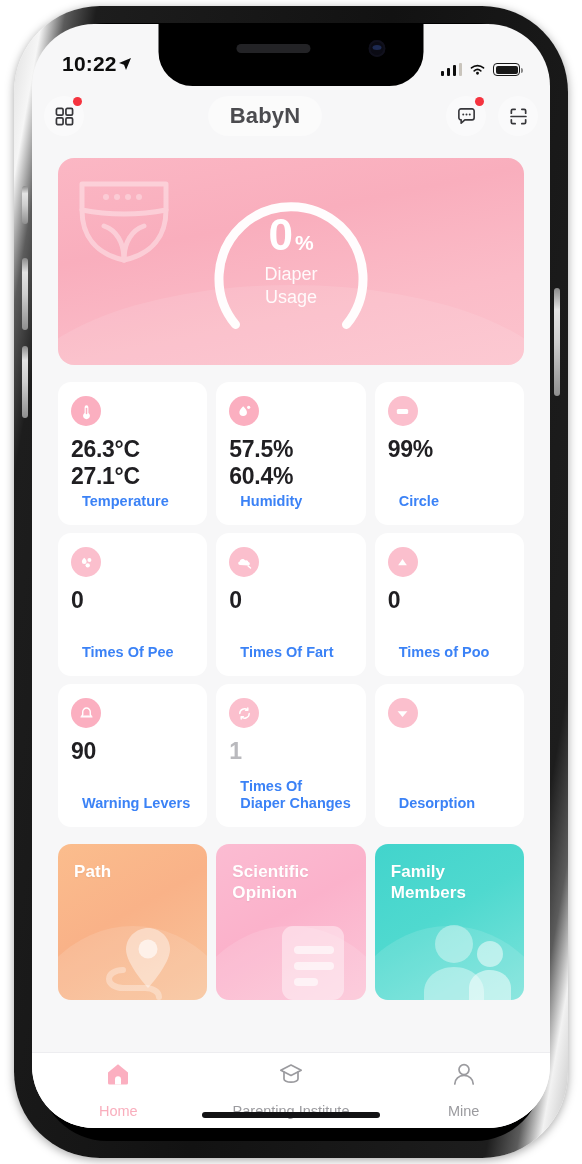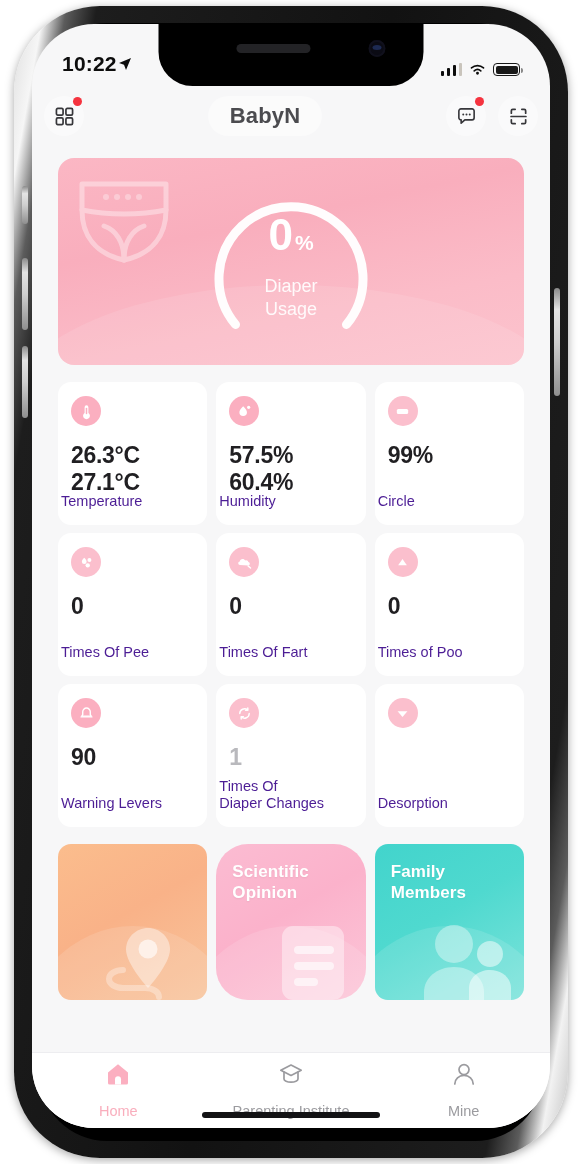--- a/index.html
+++ b/index.html
@@ -175,21 +175,21 @@
     text-align: center; color: #fff;
   }
   #gauge-value-row {
     display: flex; align-items: baseline; justify-content: center;
     line-height: 1;
   }
   #gauge-value { font-size: 44px; font-weight: bold; }
   #gauge-unit { font-size: 21px; font-weight: bold; margin-left: 2px; }
   .gauge-label {
     font-size: 18px; color: rgba(255,255,255,.92);
-    line-height: 1.28; margin-top: 18px;
+    line-height: 1.28; margin-top: 6px;
   }
 
   
   #metrics {
     margin: 17px 26px 0 26px;
     display: grid;
     grid-template-columns: repeat(3, 1fr);
     gap: 8px 9px;
   }
   .metric-card {
@@ -199,29 +199,29 @@
     display: flex; flex-direction: column;
   }
   .metric-icon {
     width: 30px; height: 30px; border-radius: 50%;
     background: #fbafc0;
     display: flex; align-items: center; justify-content: center;
     flex: none;
   }
   .metric-icon.soft { background: #fbbfcd; }
   .metric-value {
-    margin-top: 16px;
+    margin-top: 10px;
     font-size: 23px; font-weight: bold; color: #201f22;
     line-height: 1.18; letter-spacing: -.3px;
   }
   .metric-value.muted { color: #b9b9bd; }
   .metric-label {
-    font-size: 14.5px; color: #4c1d95;
+    font-size: 14.5px; color: #3b82f6;
     line-height: 1.22;
-    position: absolute; left: 3px; bottom: 14px; right: 8px;
+    position: absolute; left: 24px; bottom: 14px; right: 8px; font-weight: bold;
   }
 
   
   #features {
     margin: 17px 26px 0 26px;
     display: grid; grid-template-columns: repeat(3, 1fr);
     gap: 9px;
   }
   .feature-card {
     height: 156px; border-radius: 13px;
@@ -235,21 +235,21 @@
     text-shadow: 0 1px 2px rgba(0,0,0,.06);
   }
   .feat-wave {
     position:absolute; left:-25%; bottom:-46px; width:150%; height:120px;
     background: rgba(255,255,255,.12);
     border-radius: 50% 50% 0 0 / 100% 100% 0 0;
     z-index: 1;
   }
   .feat-art { position:absolute; right:2px; bottom:-6px; z-index: 1; }
   #feature-path { background: linear-gradient(150deg,#fbbd8d 0%,#f9b288 45%,#f8c49c 100%); }
-  #feature-scientific { background: linear-gradient(150deg,#fbbcd2 0%,#fbb2cb 45%,#fcc6d8 100%); border-radius: 32px; }
+  #feature-scientific { background: linear-gradient(150deg,#fbbcd2 0%,#fbb2cb 45%,#fcc6d8 100%); }
   #feature-family { background: linear-gradient(150deg,#42d4cc 0%,#4fd9cf 45%,#7ce3db 100%); }
 
   
   #tab-bar {
     flex: none; height: 76px;
     background: #fff;
     border-top: 1px solid #ededf0;
     display: flex; align-items: flex-start;
     padding-top: 8px;
   }
@@ -507,20 +507,23 @@
             <div></div>
           </div>
           <div class="metric-label">Desorption</div>
         </div>
       </div>
 
       <div id="features">
 
         <div class="feature-card" id="feature-path">
           <div class="feat-wave"></div>
+          <div class="feature-title">
+            <div>Path</div>
+          </div>
           <svg class="feat-art" width="112" height="100" viewBox="0 0 112 100">
             <g opacity=".33" fill="none" stroke="#fff" stroke-width="6" stroke-linecap="round">
               <path d="M30 64c-8 0-14 4-14 9s6 9 14 9h22c8 0 14 4 14 9"></path>
             </g>
             <path d="M55 22c12 0 22 9.6 22 21.5C77 58 55 82 55 82S33 58 33 43.5C33 31.6 43 22 55 22z" fill="#fff" opacity=".42"></path>
             <circle cx="55" cy="43" r="9.5" fill="#fff" opacity=".62"></circle>
           </svg>
         </div>
 
         <div class="feature-card" id="feature-scientific">

